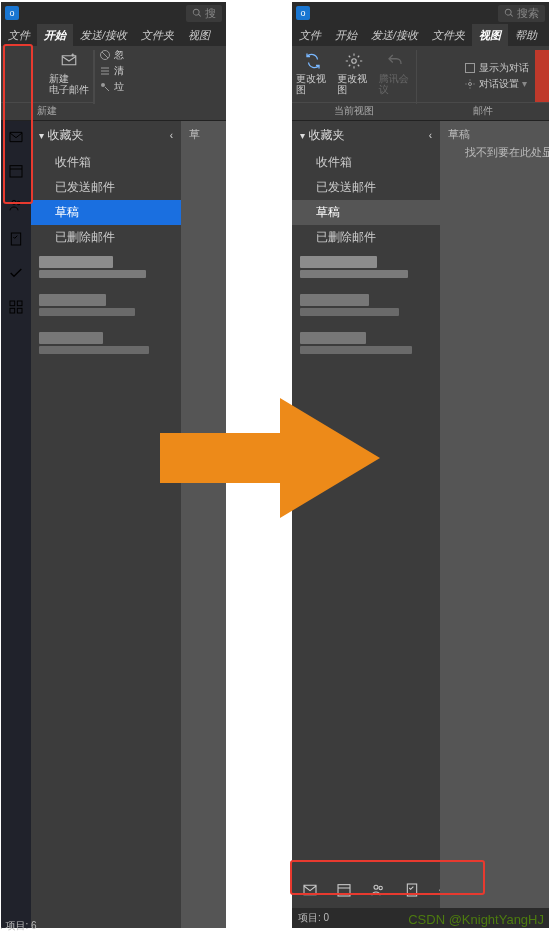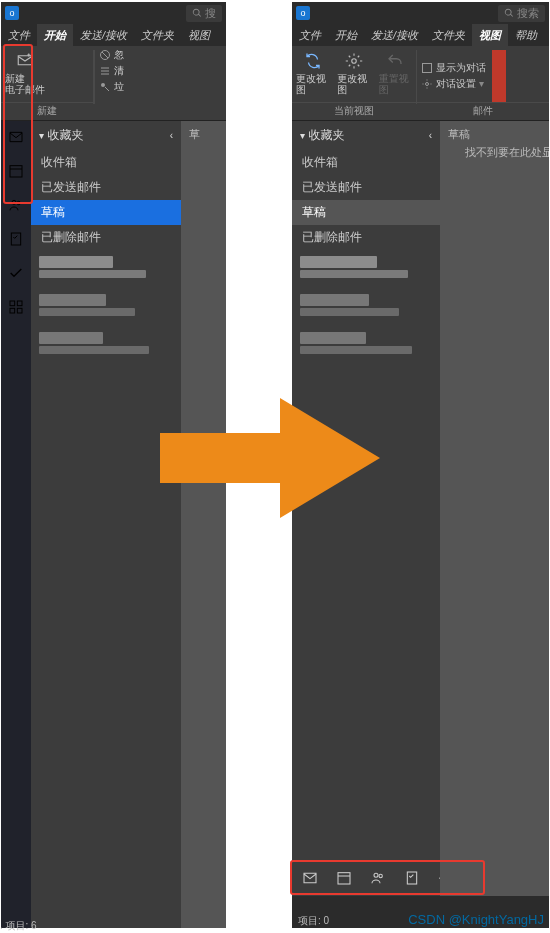--- a/index.html
+++ b/index.html
@@ -16,21 +16,21 @@
   .search { background: #3a3a3a; color: #888; padding: 1px 6px; border-radius: 2px; font-size: 11px; display:flex; align-items:center; gap:3px;}
   .search svg{width:10px;height:10px;fill:#888;}
 
   
   .menubar { height: 22px; background: #2b2b2b; display: flex; align-items: stretch; color: #ccc; font-size: 11px; }
   .menubar .mitem { padding: 0 7px; display:flex; align-items:center; cursor:pointer;font-style:italic;}
   .menubar .mitem.active { background: #3c3c3c; color:#fff; font-weight:bold;}
 
   
   .ribbon { height: 75px; background: #3c3c3c; border-bottom: 1px solid #222; display: flex; }
-  .rgroup { display:flex; flex-direction:column; align-items:flex-start; padding: 3px 0 0 0;}
+  .rgroup { display:flex; flex-direction:column; align-items:flex-end; padding: 3px 0 0 0;}
   .rgroup .btns { display:flex; flex:1; align-items:flex-start;}
   .rgroup .glabel { font-size:10px; color:#aaa; text-align:center; padding:1px 0 2px; width:100%; border-top:1px solid #4a4a4a;}
   .rbtn { display:flex; flex-direction:column; align-items:center; justify-content:flex-start; color:#ccc; font-size:10px; padding:2px 4px; cursor:pointer; line-height:1.1;}
   .rbtn .ic { width:26px; height:20px; display:flex; align-items:center; justify-content:center; margin-bottom:2px;}
   .rbtn .ic svg{width:22px;height:18px;}
   .rbtn.blue .ic svg{fill:#3a82f7;}
   .rsep{width:1px;background:#4a4a4a;margin:4px 0 16px;}
   .smallstack{display:flex;flex-direction:column;padding:2px 4px;gap:2px;color:#ccc;font-size:10px;}
   .smallrow{display:flex;align-items:center;gap:3px;}
   .smallrow svg{width:12px;height:12px;fill:#999;}
@@ -38,51 +38,51 @@
   
   .body { flex:1; display:flex; overflow:hidden;}
   .vside { width:30px; background:#20222b; display:flex; flex-direction:column; align-items:center; padding-top:6px; gap:14px;}
   .vside .vic{ width:20px;height:20px; display:flex;align-items:center;justify-content:center; cursor:pointer;}
   .vside .vic svg{width:16px;height:16px;fill:#8a8f9c;}
   .vside .vic.active svg{fill:#4c8dff;}
 
   .folders{ width:150px; background:#3c3c3c; color:#ccc; font-size:12px; display:flex;flex-direction:column;}
   .favhdr{display:flex;align-items:center;justify-content:space-between;padding:6px 8px;color:#ddd;}
   .favhdr .chev{font-size:10px;}
-  .fitem{padding:4px 10px;cursor:pointer;white-space:nowrap;}
+  .fitem{padding:4px 24px;cursor:pointer;white-space:nowrap;}
   .fitem.sel{background:#1a6fe0;color:#fff;}
   .fitem.sel2{background:#555;color:#fff;}
   .blurblock{margin:6px 8px 10px; display:flex;flex-direction:column;gap:2px;}
   .blurline{height:12px;background:#8c8c8c;border-radius:1px;}
   .blurline.thin{height:8px;background:#7a7a7a;}
   .blurblock.dim .blurline{background:#777;}
   .blurblock.dim .blurline.thin{background:#6a6a6a;}
 
   .content{ flex:1; background:#555; color:#bbb; font-size:11px; position:relative;}
   .content .chead{position:absolute;left:8px;top:6px;}
   .content .cmsg{position:absolute;right:-4px;top:24px;white-space:nowrap;}
 
   .bottombar{height:36px;background:#3c3c3c;display:flex;align-items:center;gap:18px;padding-left:10px;}
   .bic{width:18px;height:18px;display:flex;align-items:center;justify-content:center;}
   .bic svg{width:16px;height:16px;fill:#bdbdbd;}
   .bic.active svg{fill:#4c8dff;}
   .dots{color:#bbb;letter-spacing:2px;}
 
-  .status{height:32px;background:#2b2b2b;color:#bbb;font-size:10px;display:flex;align-items:flex-end;padding-left:6px;}
+  .status{height:20px;background:#2b2b2b;color:#bbb;font-size:10px;display:flex;align-items:center;padding-left:6px;}
 
   
   .redbox{position:absolute;border:2px solid #e83a2f;border-radius:3px;pointer-events:none;}
   .red-a{left:3px; top:44px; width:30px; height:160px;}
   .red-b{left:290px; top:860px; width:195px; height:35px;}
 
   
   .arrow{position:absolute; left:160px; top:398px; width:220px; height:120px;}
   .arrow svg{width:100%;height:100%;}
 
-  .watermark{position:absolute;right:6px;bottom:6px;color:#0369a1;font-size:13px;text-align:center;}
+  .watermark{position:absolute;right:6px;bottom:6px;color:#4d7c0f;font-size:13px;text-align:center;}
   .overflow-status{position:absolute;left:0;bottom:0;color:#bbb;font-size:10px;}
 </style>
 </head>
 <body>
 
 <div class="pane pane-left">
   <div class="titlebar">
     <div class="logo">o</div>
     <div class="spacer"></div>
     <div class="search">
@@ -257,21 +257,21 @@
             </span>
           <span>更改视图</span>
         </div>
         <div class="rbtn" style="color:#666;">
           <span class="ic">
               <svg viewBox="0 0 24 24" fill="none" stroke="#666" stroke-width="1.7">
                 <path d="M9 14L4 9l5-5"></path>
                 <path d="M4 9h10a6 6 0 016 6v1"></path>
               </svg>
             </span>
-          <span>重置视图</span>
+          <span>腾讯会议</span>
         </div>
       </div>
       <div class="glabel">当前视图</div>
     </div>
     <div class="rsep"></div>
     <div class="rgroup" style="flex:1;">
       <div class="btns" style="align-items:center;">
         <div class="smallstack" style="padding:4px 4px;">
           <div class="smallrow">
               <svg viewBox="0 0 24 24">

